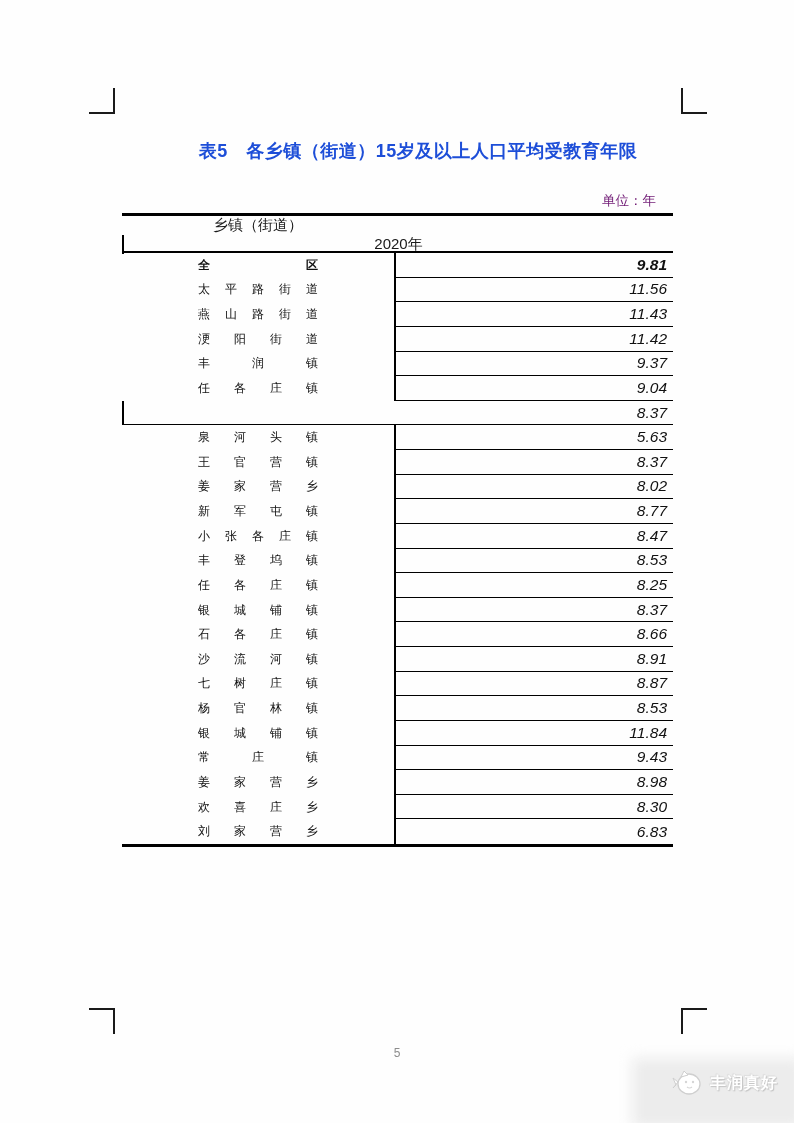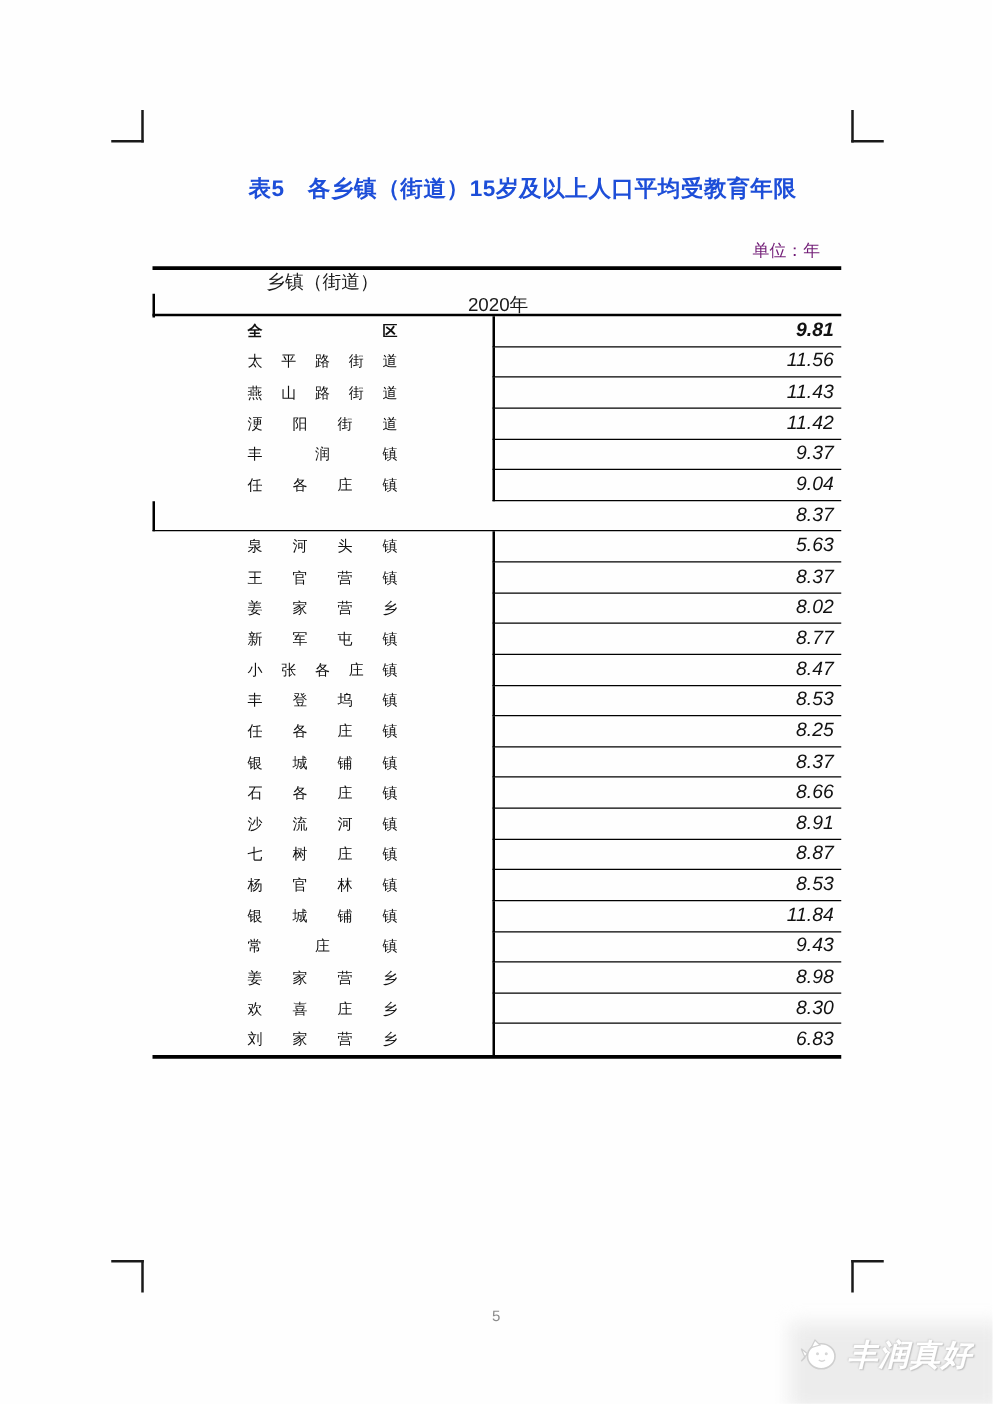--- a/index.html
+++ b/index.html
@@ -89,25 +89,24 @@
   .wm-patch {
     position: absolute; left: 632px; top: 1058px; width: 170px; height: 70px;
     background: #ececec;
     filter: blur(7px);
   }
   .watermark {
     position: absolute; right: 16px; top: 1068px;
     display: flex; align-items: center; gap: 6px;
   }
   .wm-text {
-    font-size: 24px; font-weight: 700;
+    font-size: 16px; font-weight: 700;
     color: #ffffff;
     text-shadow: 1px 1px 1px #c3c3c3, -1px -1px 1px #dcdcdc, 0 0 1px #bdbdbd;
     letter-spacing: 1px;
-    font-style: italic;
   }
   .wm-icon { width: 32px; height: 30px; }
 </style>
 </head>
 <body>
 
 <div class="page">
 
   <div class="mark mark-tl"></div>
   <div class="mark mark-tr"></div>

